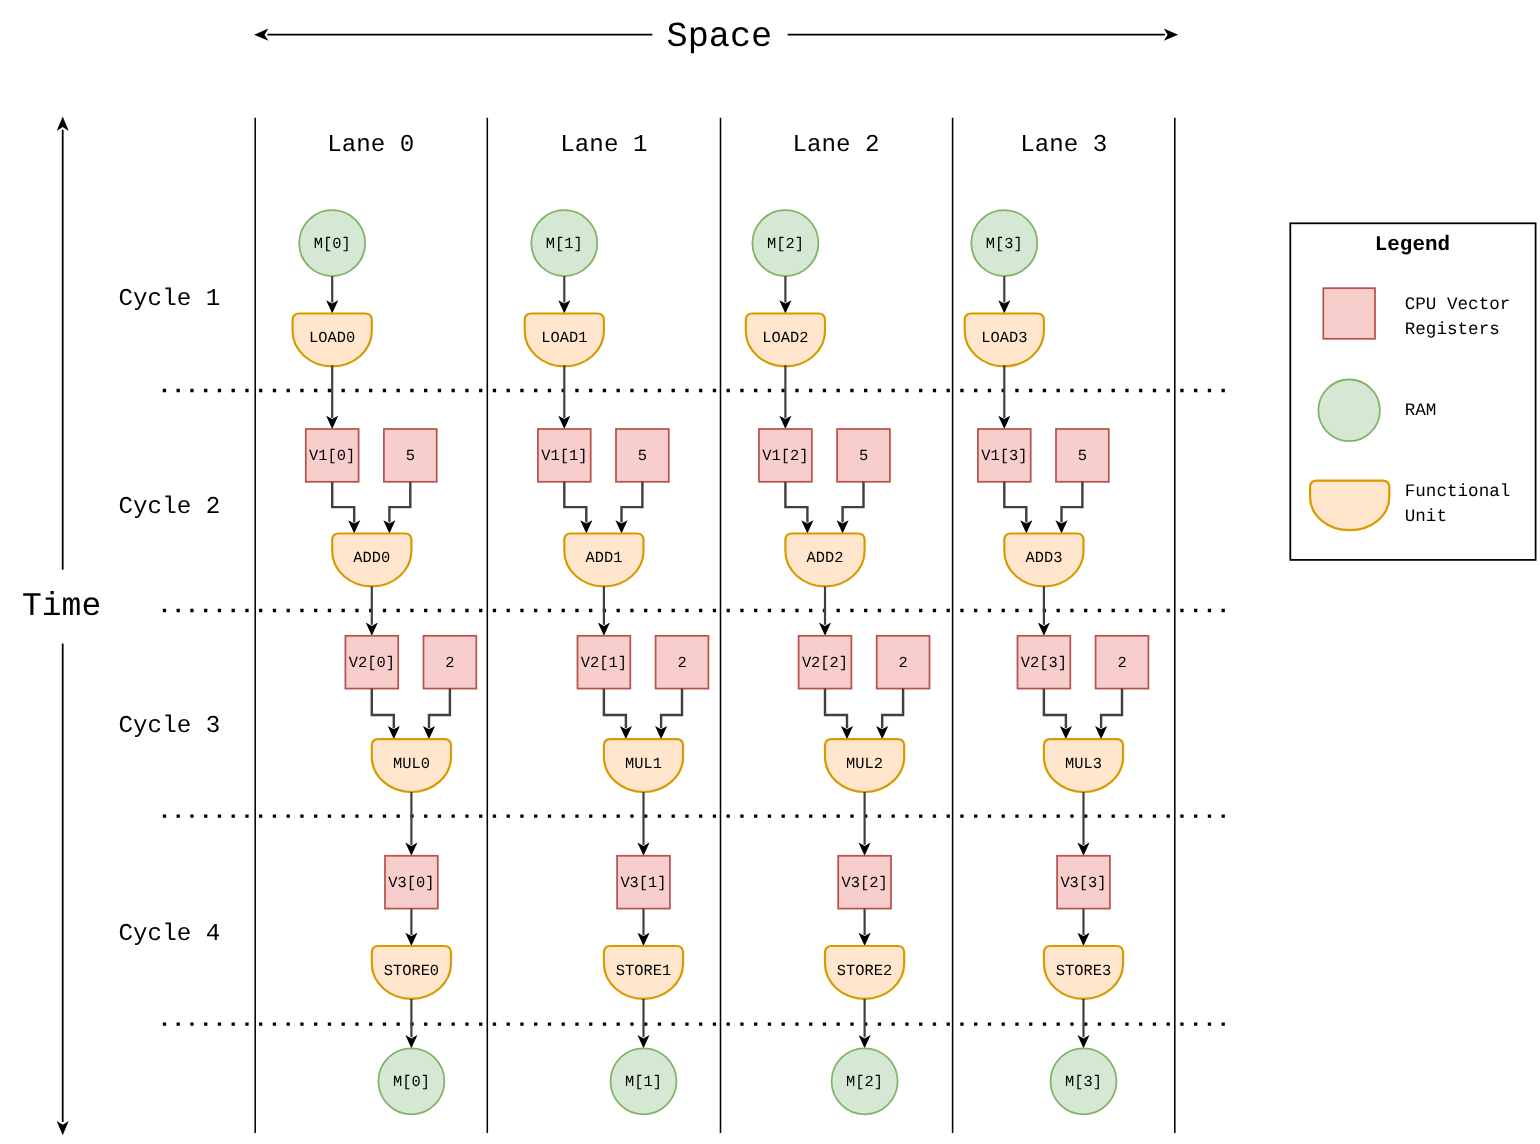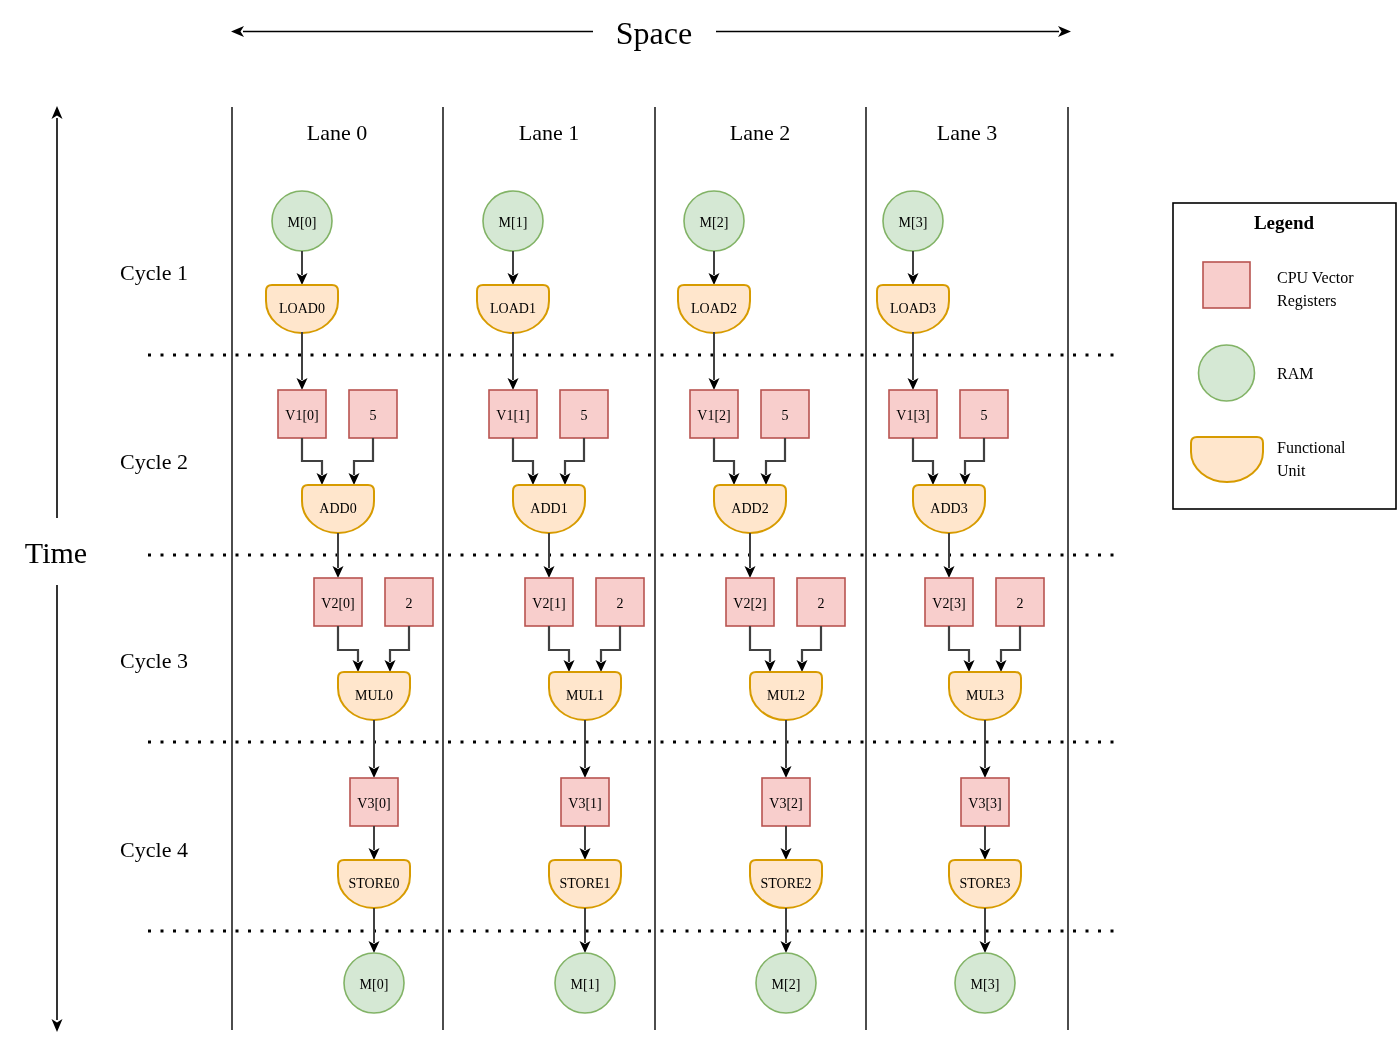--- a/index.html
+++ b/index.html
@@ -1,21 +1,21 @@
 <!DOCTYPE html>
 <html><head>
 <meta charset="utf-8">
 <style>
   html, body { margin: 0; padding: 0; background: #ffffff; }
   #stage {
     position: relative;
     width: 1400px;
     height: 1040px;
     background: #ffffff;
-    font-family: Liberation Serif, serif;
+    font-family: Liberation Mono, monospace;
     overflow: hidden;
   }
   svg { position: absolute; left: 0; top: 0; }
   text { fill: #000000; }
   .axis-label-big { font-size: 32px; }
   .axis-label-time { font-size: 30px; }
   .lane-header { font-size: 22px; }
   .cycle-label { font-size: 22px; }
   .node-label { font-size: 14px; }
   .legend-title { font-size: 19px; font-weight: bold; }

